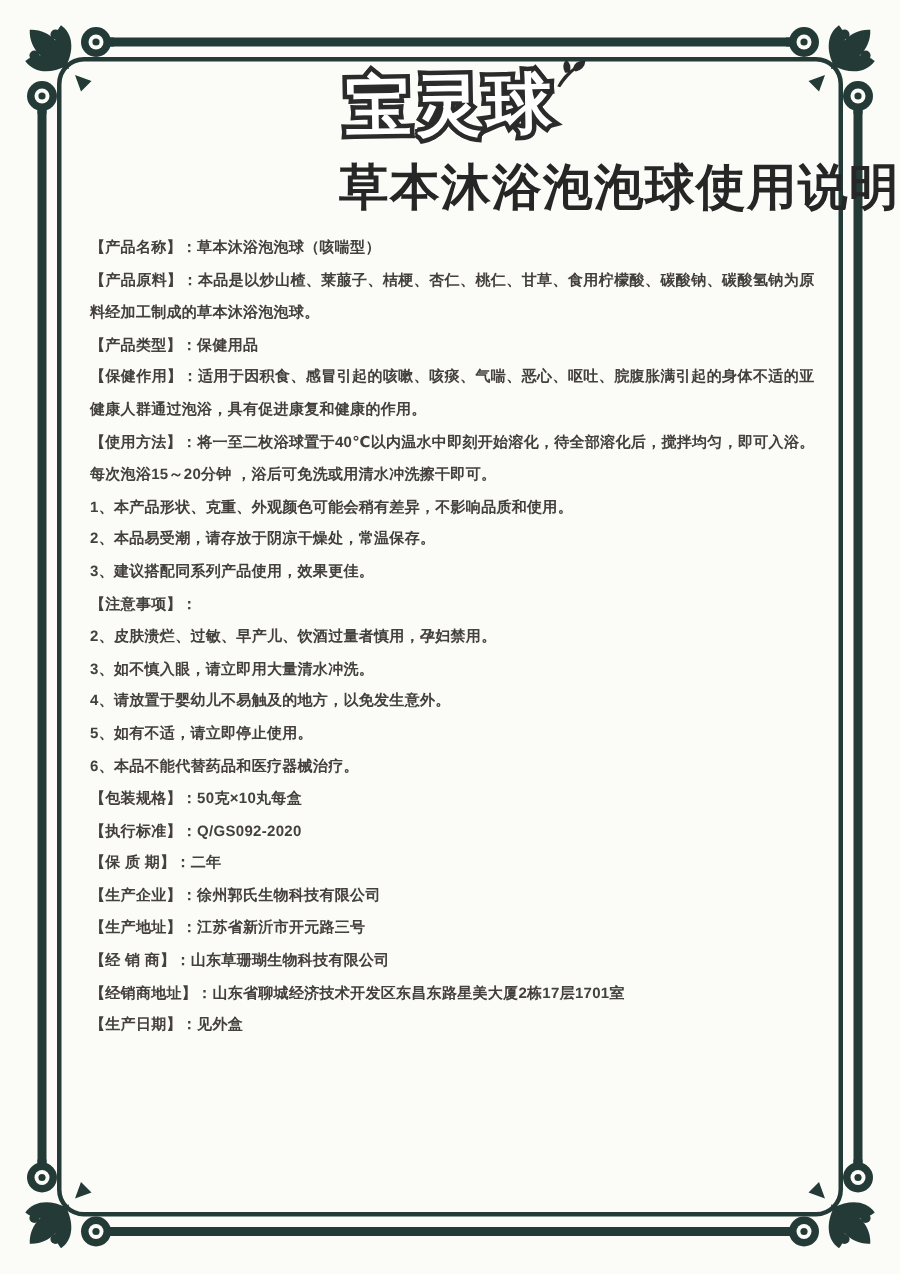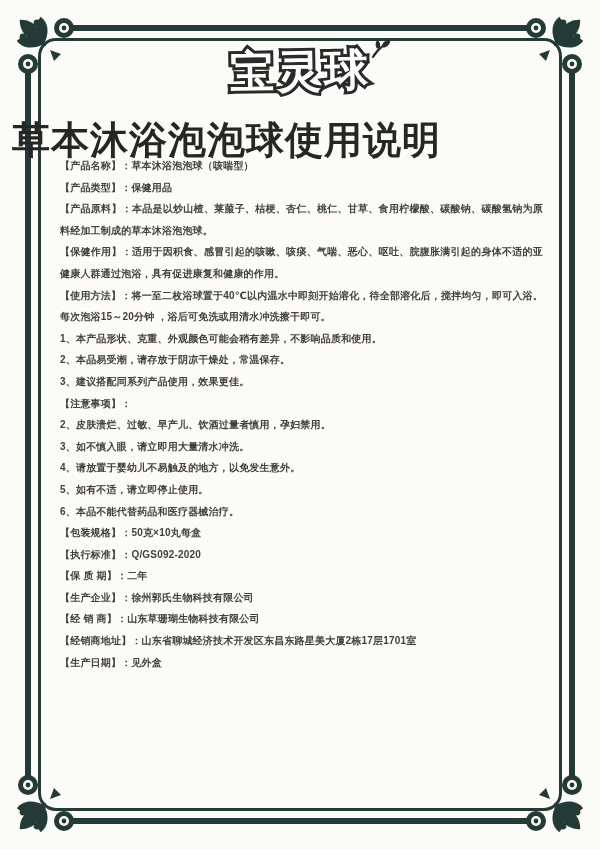--- a/index.html
+++ b/index.html
@@ -40,22 +40,22 @@
     color:#ffffff;
     -webkit-text-stroke:6px #2b2b2b;
     paint-order:stroke fill;
     text-shadow:
       2px 0 0 #2b2b2b,-2px 0 0 #2b2b2b,0 2px 0 #2b2b2b,0 -2px 0 #2b2b2b,
       2px 2px 0 #2b2b2b,-2px -2px 0 #2b2b2b,2px -2px 0 #2b2b2b,-2px 2px 0 #2b2b2b;
     transform:rotate(-1deg);
   }
   .leaf{position:absolute;top:-4px;margin-left:-6px;width:26px;height:22px;}
   .title{
-    position:absolute;top:103px;left:0;right:0;margin:12px;
-    text-align:left;font-size:38px;font-weight:bold;
+    position:absolute;top:103px;left:0;right:0;margin:0;
+    text-align:right;font-size:33px;font-weight:bold;
     letter-spacing:1px;color:var(--title);
   }
   
   .content{
     position:absolute;top:155px;left:60px;width:483px;
   }
   .content p{
     margin:0;font-size:10px;font-weight:bold;line-height:21.6px;
     color:var(--text);letter-spacing:0.2px;text-align:justify;
   }
@@ -120,34 +120,35 @@
   <div class="logo">
     <span class="logo-text">宝灵球</span>
     <svg class="leaf">
         <use href="#leafspr"></use>
       </svg>
   </div>
   <h1 class="title">草本沐浴泡泡球使用说明</h1>
 
   <main class="content">
     <p>【产品名称】：草本沐浴泡泡球（咳喘型）</p>
+    <p>【产品原料】：本品是以炒山楂、莱菔子、桔梗、杏仁、桃仁、甘草、食用柠檬酸、碳酸钠、碳酸氢钠为原料经加工制成的草本沐浴泡泡球。</p>
     <p>【产品类型】：保健用品</p>
-    <p>【产品原料】：本品是以炒山楂、莱菔子、桔梗、杏仁、桃仁、甘草、食用柠檬酸、碳酸钠、碳酸氢钠为原料经加工制成的草本沐浴泡泡球。</p>
     <p>【保健作用】：适用于因积食、感冒引起的咳嗽、咳痰、气喘、恶心、呕吐、脘腹胀满引起的身体不适的亚健康人群通过泡浴，具有促进康复和健康的作用。</p>
     <p>【使用方法】：将一至二枚浴球置于40℃以内温水中即刻开始溶化，待全部溶化后，搅拌均匀，即可入浴。每次泡浴15～20分钟 ，浴后可免洗或用清水冲洗擦干即可。</p>
     <p>1、本产品形状、克重、外观颜色可能会稍有差异，不影响品质和使用。</p>
     <p>2、本品易受潮，请存放于阴凉干燥处，常温保存。</p>
     <p>3、建议搭配同系列产品使用，效果更佳。</p>
     <p>【注意事项】：</p>
     <p>2、皮肤溃烂、过敏、早产儿、饮酒过量者慎用，孕妇禁用。</p>
     <p>3、如不慎入眼，请立即用大量清水冲洗。</p>
     <p>4、请放置于婴幼儿不易触及的地方，以免发生意外。</p>
     <p>5、如有不适，请立即停止使用。</p>
     <p>6、本品不能代替药品和医疗器械治疗。</p>
     <p>【包装规格】：50克×10丸每盒</p>
     <p>【执行标准】：Q/GS092-2020</p>
     <p>【保 质 期】：二年</p>
     <p>【生产企业】：徐州郭氏生物科技有限公司</p>
+    <p>【生产地址】：江苏省新沂市开元路三号</p>
     <p>【经 销 商】：山东草珊瑚生物科技有限公司</p>
     <p>【经销商地址】：山东省聊城经济技术开发区东昌东路星美大厦2栋17层1701室</p>
     <p>【生产日期】：见外盒</p>
   </main>
 </div>
 
 </body></html>

